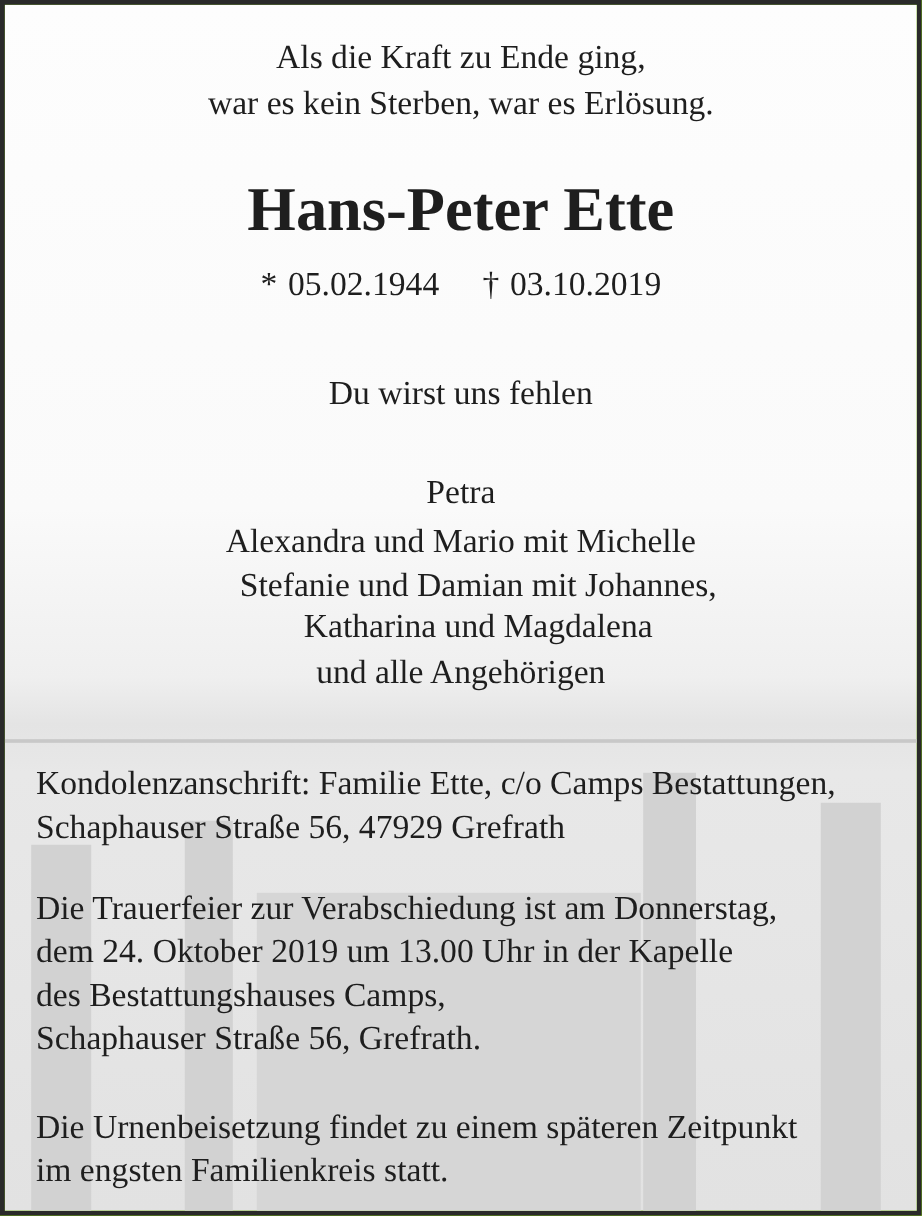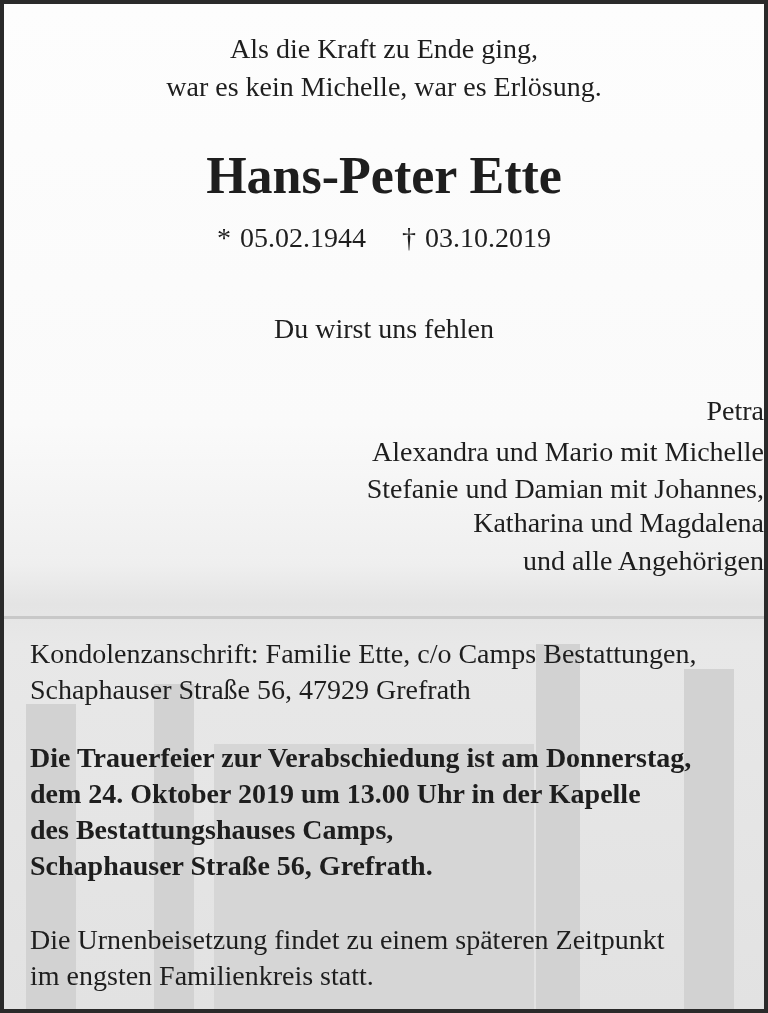--- a/index.html
+++ b/index.html
@@ -15,42 +15,42 @@
   .horizon { position:absolute; left:0; right:0; top:612px; height:3px; background:#c8c8c8; }
   .post { position:absolute; background:#d2d2d2; }
   .deck { position:absolute; background:#d6d6d6; }
   .center { position:absolute; left:0; right:0; text-align:center; }
   .motto { top:26px; font-size:28px; line-height:38px; }
   .name { top:140px; font-size:52px; line-height:64px;font-weight:bold; }
   .dates { top:214px; font-size:28px; line-height:40px; word-spacing:2px; }
   .dates span + span { margin-left:36px; }
   .farewell { top:306px; font-size:28px; line-height:38px; }
   .family { top:386px; font-size:28px; }
-  .family div { line-height:41px;text-align:right; }
+  .family div { line-height:41px; }
   .family div.tight { line-height:34px;margin-left:29px; }
   .info { position:absolute; left:26px; right:10px; font-size:28px; line-height:36px; }
   .cond { top:632px; }
-  .service { top:736px;font-weight:bold; }
+  .service { top:736px; }
   .urn { top:918px; }
 </style>
 </head>
 <body>
 
 <div class="card">
   <div class="bg"></div>
   <div class="horizon"></div>
   <div class="post" style="left:22px;top:700px;width:50px;height:305px;"></div>
   <div class="post" style="left:150px;top:680px;width:40px;height:325px;"></div>
   <div class="post" style="left:532px;top:640px;width:44px;height:365px;"></div>
   <div class="post" style="left:680px;top:665px;width:50px;height:340px;"></div>
   <div class="deck" style="left:210px;top:740px;width:320px;height:265px;"></div>
 
   <div class="center motto">
     <div>Als die Kraft zu Ende ging,</div>
-    <div>war es kein Michelle, war es Erlösung.</div>
+    <div>war es kein Sterben, war es Erlösung.</div>
   </div>
 
   <div class="center name">Hans-Peter Ette</div>
 
   <div class="center dates">
     <span>* 05.02.1944</span><span>† 03.10.2019</span>
   </div>
 
   <div class="center farewell">Du wirst uns fehlen</div>
 

